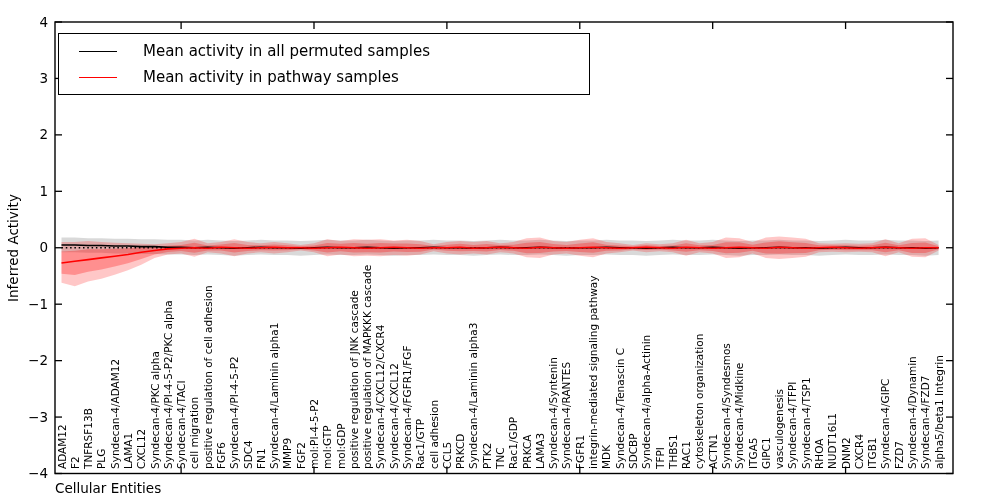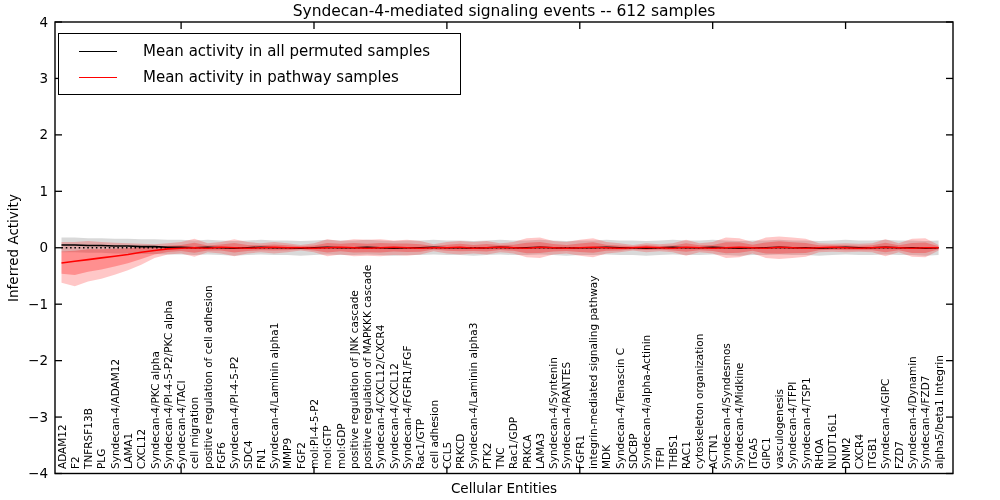--- a/index.html
+++ b/index.html
@@ -6,43 +6,42 @@
   .figure{
     position:relative;width:1000px;height:500px;background:#ffffff;
     font-family:"DejaVu Sans","Liberation Sans",sans-serif;color:#000;
     overflow:hidden;
   }
   .title{
     position:absolute;left:55px;width:898px;top:2px;text-align:center;
     font-size:15.5px;
   }
   .xlabel{
-    position:absolute;left:55px;width:898px;top:480px;text-align:center;
+    position:absolute;left:55px;width:898px;top:480px;
     font-size:13.5px;
   }
   .ylabel{
     position:absolute;left:-52px;top:240px;width:130px;text-align:center;
     transform:rotate(-90deg);font-size:13.5px;
   }
   .legend{
-    position:absolute;left:58px;top:33px;width:403px;height:62px;
+    position:absolute;left:58px;top:33px;width:532px;height:62px;
     border:1.5px solid #000;background:#fff;box-sizing:border-box;
     display:flex;flex-direction:column;justify-content:space-around;
     padding:4px 10px;
   }
   .legend-row{display:flex;align-items:center;}
   .legend-swatch{width:38px;height:0;border-top:1.6px solid #000;margin:0 26px 0 10px;}
   .legend-label{font-size:15px;}
   svg text{font-family:"DejaVu Sans","Liberation Sans",sans-serif;}
 </style>
 </head>
 <body>
 
 <div class="figure">
-  <div class="title">Syndecan-4-mediated signaling events -- 612 samples</div>
   <div class="ylabel">Inferred Activity</div>
   <div class="xlabel">Cellular Entities</div>
 
   <svg id="plot-svg" width="1000" height="500" viewBox="0 0 1000 500" style="position:absolute;left:0;top:0;">
       <polygon points="61.5,237.59125 74.78939393939393,237.59125 88.07878787878788,238.155625 101.36818181818182,238.155625 114.65757575757576,238.72 127.94696969696969,238.72 141.23636363636365,239.284375 154.52575757575758,239.284375 167.8151515151515,239.84875 181.10454545454544,239.84875 194.39393939393938,240.413125 207.68333333333334,239.84875 220.97272727272727,240.413125 234.2621212121212,240.9775 247.55151515151516,240.413125 260.8409090909091,239.84875 274.130303030303,240.413125 287.41969696969693,240.413125 300.7090909090909,240.9775 313.99848484848485,240.413125 327.28787878787875,239.84875 340.5772727272727,240.413125 353.8666666666667,240.413125 367.1560606060606,239.84875 380.44545454545454,240.413125 393.7348484848485,240.9775 407.0242424242424,240.413125 420.31363636363636,240.413125 433.6030303030303,239.84875 446.8924242424242,240.413125 460.1818181818182,240.413125 473.4712121212121,240.9775 486.76060606060605,240.413125 500.05,239.84875 513.3393939393939,240.413125 526.6287878787879,240.413125 539.9181818181818,239.84875 553.2075757575758,240.413125 566.4969696969697,240.9775 579.7863636363636,240.413125 593.0757575757575,240.413125 606.3651515151515,239.84875 619.6545454545454,240.413125 632.9439393939393,240.413125 646.2333333333333,240.9775 659.5227272727273,240.413125 672.8121212121212,239.84875 686.1015151515152,240.413125 699.3909090909091,240.413125 712.680303030303,239.84875 725.969696969697,240.413125 739.2590909090909,240.9775 752.5484848484848,240.413125 765.8378787878788,240.413125 779.1272727272727,239.84875 792.4166666666666,240.413125 805.7060606060606,240.413125 818.9954545454545,240.9775 832.2848484848485,240.413125 845.5742424242424,239.84875 858.8636363636364,240.413125 872.1530303030303,240.413125 885.4424242424242,239.84875 898.7318181818182,240.413125 912.0212121212121,240.413125 925.310606060606,240.9775 938.6,240.413125 938.6,255.086875 925.310606060606,255.65125 912.0212121212121,255.086875 898.7318181818182,255.086875 885.4424242424242,254.5225 872.1530303030303,255.086875 858.8636363636364,255.086875 845.5742424242424,254.5225 832.2848484848485,255.086875 818.9954545454545,255.65125 805.7060606060606,255.086875 792.4166666666666,255.086875 779.1272727272727,254.5225 765.8378787878788,255.086875 752.5484848484848,255.086875 739.2590909090909,255.65125 725.969696969697,255.086875 712.680303030303,254.5225 699.3909090909091,255.086875 686.1015151515152,255.086875 672.8121212121212,254.5225 659.5227272727273,255.086875 646.2333333333333,255.65125 632.9439393939393,255.086875 619.6545454545454,255.086875 606.3651515151515,254.5225 593.0757575757575,255.086875 579.7863636363636,255.086875 566.4969696969697,255.65125 553.2075757575758,255.086875 539.9181818181818,254.5225 526.6287878787879,255.086875 513.3393939393939,255.086875 500.05,254.5225 486.76060606060605,255.086875 473.4712121212121,255.65125 460.1818181818182,255.086875 446.8924242424242,255.086875 433.6030303030303,254.5225 420.31363636363636,255.086875 407.0242424242424,255.086875 393.7348484848485,255.65125 380.44545454545454,255.086875 367.1560606060606,254.5225 353.8666666666667,255.086875 340.5772727272727,255.086875 327.28787878787875,254.5225 313.99848484848485,255.086875 300.7090909090909,255.65125 287.41969696969693,255.086875 274.130303030303,255.086875 260.8409090909091,254.5225 247.55151515151516,255.086875 234.2621212121212,255.65125 220.97272727272727,255.086875 207.68333333333334,254.5225 194.39393939393938,255.086875 181.10454545454544,254.5225 167.8151515151515,254.5225 154.52575757575758,253.958125 141.23636363636365,253.958125 127.94696969696969,253.39375 114.65757575757576,253.39375 101.36818181818182,252.829375 88.07878787878788,252.829375 74.78939393939393,252.265 61.5,252.265" fill="rgba(0,0,0,0.15)" stroke="none"></polygon>
       <polygon points="61.5,242.10625 74.78939393939393,242.10625 88.07878787878788,240.9775 101.36818181818182,242.10625 114.65757575757576,242.670625 127.94696969696969,243.235 141.23636363636365,243.799375 154.52575757575758,244.36375 167.8151515151515,243.235 181.10454545454544,242.10625 194.39393939393938,238.72 207.68333333333334,243.235 220.97272727272727,242.10625 234.2621212121212,239.284375 247.55151515151516,242.10625 260.8409090909091,243.235 274.130303030303,242.10625 287.41969696969693,243.235 300.7090909090909,244.928125 313.99848484848485,243.235 327.28787878787875,239.284375 340.5772727272727,240.9775 353.8666666666667,239.284375 367.1560606060606,239.84875 380.44545454545454,239.284375 393.7348484848485,240.413125 407.0242424242424,239.84875 420.31363636363636,240.9775 433.6030303030303,244.36375 446.8924242424242,242.10625 460.1818181818182,240.9775 473.4712121212121,242.10625 486.76060606060605,240.9775 500.05,243.235 513.3393939393939,242.10625 526.6287878787879,238.155625 539.9181818181818,237.59125 553.2075757575758,240.9775 566.4969696969697,242.10625 579.7863636363636,239.84875 593.0757575757575,238.155625 606.3651515151515,242.10625 619.6545454545454,243.235 632.9439393939393,244.928125 646.2333333333333,243.235 659.5227272727273,244.36375 672.8121212121212,243.235 686.1015151515152,239.84875 699.3909090909091,243.235 712.680303030303,242.10625 725.969696969697,237.59125 739.2590909090909,238.155625 752.5484848484848,242.10625 765.8378787878788,237.59125 779.1272727272727,236.4625 792.4166666666666,237.59125 805.7060606060606,238.72 818.9954545454545,243.235 832.2848484848485,243.799375 845.5742424242424,243.235 858.8636363636364,243.799375 872.1530303030303,243.235 885.4424242424242,239.284375 898.7318181818182,243.235 912.0212121212121,238.72 925.310606060606,238.155625 938.6,244.928125 938.6,250.571875 925.310606060606,257.344375 912.0212121212121,256.78 898.7318181818182,252.265 885.4424242424242,256.215625 872.1530303030303,252.265 858.8636363636364,251.700625 845.5742424242424,252.265 832.2848484848485,251.700625 818.9954545454545,252.265 805.7060606060606,256.78 792.4166666666666,257.90875 779.1272727272727,259.0375 765.8378787878788,257.90875 752.5484848484848,253.39375 739.2590909090909,257.344375 725.969696969697,257.90875 712.680303030303,253.39375 699.3909090909091,252.265 686.1015151515152,255.65125 672.8121212121212,252.265 659.5227272727273,251.13625 646.2333333333333,252.265 632.9439393939393,250.571875 619.6545454545454,252.265 606.3651515151515,253.39375 593.0757575757575,257.344375 579.7863636363636,255.65125 566.4969696969697,253.39375 553.2075757575758,254.5225 539.9181818181818,257.90875 526.6287878787879,257.344375 513.3393939393939,253.39375 500.05,252.265 486.76060606060605,254.5225 473.4712121212121,253.39375 460.1818181818182,254.5225 446.8924242424242,253.39375 433.6030303030303,251.13625 420.31363636363636,254.5225 407.0242424242424,255.65125 393.7348484848485,255.086875 380.44545454545454,256.215625 367.1560606060606,255.65125 353.8666666666667,256.215625 340.5772727272727,254.5225 327.28787878787875,256.215625 313.99848484848485,252.265 300.7090909090909,250.571875 287.41969696969693,252.265 274.130303030303,253.39375 260.8409090909091,252.265 247.55151515151516,253.39375 234.2621212121212,256.215625 220.97272727272727,253.39375 207.68333333333334,252.265 194.39393939393938,256.78 181.10454545454544,253.39375 167.8151515151515,254.5225 154.52575757575758,257.90875 141.23636363636365,264.68125 127.94696969696969,270.325 114.65757575757576,274.84 101.36818181818182,278.790625 88.07878787878788,281.6125 74.78939393939393,286.1275 61.5,282.74125" fill="rgba(255,0,0,0.22)" stroke="none"></polygon>
       <polygon points="61.5,251.50309375 74.78939393939393,250.7411875 88.07878787878788,249.35846875 101.36818181818182,249.217375 114.65757575757576,248.765875 127.94696969696969,248.314375 141.23636363636365,247.60890625 154.52575757575758,247.15740625 167.8151515151515,245.7746875 181.10454545454544,244.89990625 194.39393939393938,242.7835 207.68333333333334,245.52071875 220.97272727272727,244.39196875 234.2621212121212,243.09390625 247.55151515151516,244.89990625 260.8409090909091,245.26675 274.130303030303,244.39196875 287.41969696969693,245.26675 300.7090909090909,246.19796875 313.99848484848485,245.52071875 327.28787878787875,243.09390625 340.5772727272727,243.77115625 353.8666666666667,243.09390625 367.1560606060606,243.65828125 380.44545454545454,243.09390625 393.7348484848485,243.46075 407.0242424242424,243.4043125 420.31363636363636,244.27909375 433.6030303030303,245.8875625 446.8924242424242,244.6459375 460.1818181818182,243.77115625 473.4712121212121,244.89990625 486.76060606060605,244.025125 500.05,245.01278125 513.3393939393939,244.6459375 526.6287878787879,242.7270625 539.9181818181818,241.90871875 553.2075757575758,244.025125 566.4969696969697,244.89990625 579.7863636363636,243.4043125 593.0757575757575,242.219125 606.3651515151515,244.6459375 619.6545454545454,245.52071875 632.9439393939393,246.19796875 646.2333333333333,245.01278125 659.5227272727273,245.8875625 672.8121212121212,245.52071875 686.1015151515152,243.15034375 699.3909090909091,245.26675 712.680303030303,244.89990625 725.969696969697,242.1626875 739.2590909090909,242.219125 752.5484848484848,244.6459375 765.8378787878788,242.41665625 779.1272727272727,241.28790625 792.4166666666666,242.1626875 805.7060606060606,243.03746875 818.9954545454545,245.26675 832.2848484848485,245.3231875 845.5742424242424,245.26675 858.8636363636364,245.831125 872.1530303030303,245.26675 885.4424242424242,242.8399375 898.7318181818182,245.26675 912.0212121212121,243.03746875 925.310606060606,242.47309375 938.6,246.19796875 938.6,249.30203125 925.310606060606,253.02690625 912.0212121212121,252.97046875 898.7318181818182,250.23325 885.4424242424242,252.152125 872.1530303030303,250.23325 858.8636363636364,250.1768125 845.5742424242424,250.23325 832.2848484848485,249.668875 818.9954545454545,250.23325 805.7060606060606,252.97046875 792.4166666666666,253.3373125 779.1272727272727,253.70415625 765.8378787878788,253.59128125 752.5484848484848,250.8540625 739.2590909090909,252.7729375 725.969696969697,253.3373125 712.680303030303,251.10803125 699.3909090909091,250.23325 686.1015151515152,251.84171875 672.8121212121212,250.48721875 659.5227272727273,249.6124375 646.2333333333333,249.97928125 632.9439393939393,249.30203125 619.6545454545454,250.48721875 606.3651515151515,250.8540625 593.0757575757575,252.7729375 579.7863636363636,252.0956875 566.4969696969697,251.10803125 553.2075757575758,251.474875 539.9181818181818,253.08334375 526.6287878787879,253.280875 513.3393939393939,250.8540625 500.05,249.97928125 486.76060606060605,251.474875 473.4712121212121,251.10803125 460.1818181818182,251.22090625 446.8924242424242,250.8540625 433.6030303030303,249.6124375 420.31363636363636,251.72884375 407.0242424242424,252.0956875 393.7348484848485,251.5313125 380.44545454545454,252.40609375 367.1560606060606,252.34965625 353.8666666666667,252.40609375 340.5772727272727,251.22090625 327.28787878787875,252.40609375 313.99848484848485,250.48721875 300.7090909090909,249.30203125 287.41969696969693,250.23325 274.130303030303,250.60009375 260.8409090909091,250.23325 247.55151515151516,251.10803125 234.2621212121212,252.40609375 220.97272727272727,250.60009375 207.68333333333334,250.48721875 194.39393939393938,252.7165 181.10454545454544,251.10803125 167.8151515151515,251.9828125 154.52575757575758,254.60715625 141.23636363636365,259.0939375 127.94696969696969,263.21387500000003 114.65757575757576,266.45903125 101.36818181818182,269.39378125 88.07878787878788,271.70771875 74.78939393939393,274.952875 61.5,273.85234375" fill="rgba(255,0,0,0.28)" stroke="none"></polygon>
       <line x1="61.5" y1="247.75" x2="938.6" y2="247.75" stroke="#000000" stroke-width="1.4" stroke-dasharray="1.5,2.8"></line>
       <polyline points="61.5,244.928125 74.78939393939393,244.928125 88.07878787878788,245.4925 101.36818181818182,245.4925 114.65757575757576,246.056875 127.94696969696969,246.056875 141.23636363636365,246.62125 154.52575757575758,246.62125 167.8151515151515,247.185625 181.10454545454544,247.185625 194.39393939393938,247.75 207.68333333333334,247.185625 220.97272727272727,247.75 234.2621212121212,248.314375 247.55151515151516,247.75 260.8409090909091,247.185625 274.130303030303,247.75 287.41969696969693,247.75 300.7090909090909,248.314375 313.99848484848485,247.75 327.28787878787875,247.185625 340.5772727272727,247.75 353.8666666666667,247.75 367.1560606060606,247.185625 380.44545454545454,247.75 393.7348484848485,248.314375 407.0242424242424,247.75 420.31363636363636,247.75 433.6030303030303,247.185625 446.8924242424242,247.75 460.1818181818182,247.75 473.4712121212121,248.314375 486.76060606060605,247.75 500.05,247.185625 513.3393939393939,247.75 526.6287878787879,247.75 539.9181818181818,247.185625 553.2075757575758,247.75 566.4969696969697,248.314375 579.7863636363636,247.75 593.0757575757575,247.75 606.3651515151515,247.185625 619.6545454545454,247.75 632.9439393939393,247.75 646.2333333333333,248.314375 659.5227272727273,247.75 672.8121212121212,247.185625 686.1015151515152,247.75 699.3909090909091,247.75 712.680303030303,247.185625 725.969696969697,247.75 739.2590909090909,248.314375 752.5484848484848,247.75 765.8378787878788,247.75 779.1272727272727,247.185625 792.4166666666666,247.75 805.7060606060606,247.75 818.9954545454545,248.314375 832.2848484848485,247.75 845.5742424242424,247.185625 858.8636363636364,247.75 872.1530303030303,247.75 885.4424242424242,247.185625 898.7318181818182,247.75 912.0212121212121,247.75 925.310606060606,248.314375 938.6,247.75" fill="none" stroke="#000000" stroke-width="1.6" stroke-linejoin="round"></polyline>
       <polyline points="61.5,262.988125 74.78939393939393,261.295 88.07878787878788,259.601875 101.36818181818182,257.90875 114.65757575757576,256.215625 127.94696969696969,254.5225 141.23636363636365,252.265 154.52575757575758,250.571875 167.8151515151515,248.87875 181.10454545454544,248.314375 194.39393939393938,247.75 207.68333333333334,248.314375 220.97272727272727,247.185625 234.2621212121212,247.75 247.55151515151516,248.314375 260.8409090909091,247.75 274.130303030303,247.185625 287.41969696969693,247.75 300.7090909090909,247.75 313.99848484848485,248.314375 327.28787878787875,247.75 340.5772727272727,247.185625 353.8666666666667,247.75 367.1560606060606,248.314375 380.44545454545454,247.75 393.7348484848485,247.185625 407.0242424242424,247.75 420.31363636363636,248.314375 433.6030303030303,247.75 446.8924242424242,247.75 460.1818181818182,247.185625 473.4712121212121,248.314375 486.76060606060605,247.75 500.05,247.185625 513.3393939393939,247.75 526.6287878787879,248.314375 539.9181818181818,247.185625 553.2075757575758,247.75 566.4969696969697,248.314375 579.7863636363636,247.75 593.0757575757575,247.185625 606.3651515151515,247.75 619.6545454545454,248.314375 632.9439393939393,247.75 646.2333333333333,247.185625 659.5227272727273,247.75 672.8121212121212,248.314375 686.1015151515152,247.185625 699.3909090909091,247.75 712.680303030303,248.314375 725.969696969697,247.75 739.2590909090909,247.185625 752.5484848484848,247.75 765.8378787878788,248.314375 779.1272727272727,247.185625 792.4166666666666,247.75 805.7060606060606,248.314375 818.9954545454545,247.75 832.2848484848485,247.185625 845.5742424242424,247.75 858.8636363636364,248.314375 872.1530303030303,247.75 885.4424242424242,247.185625 898.7318181818182,247.75 912.0212121212121,248.314375 925.310606060606,247.75 938.6,247.75" fill="none" stroke="#ff0000" stroke-width="1.6" stroke-linejoin="round"></polyline>

